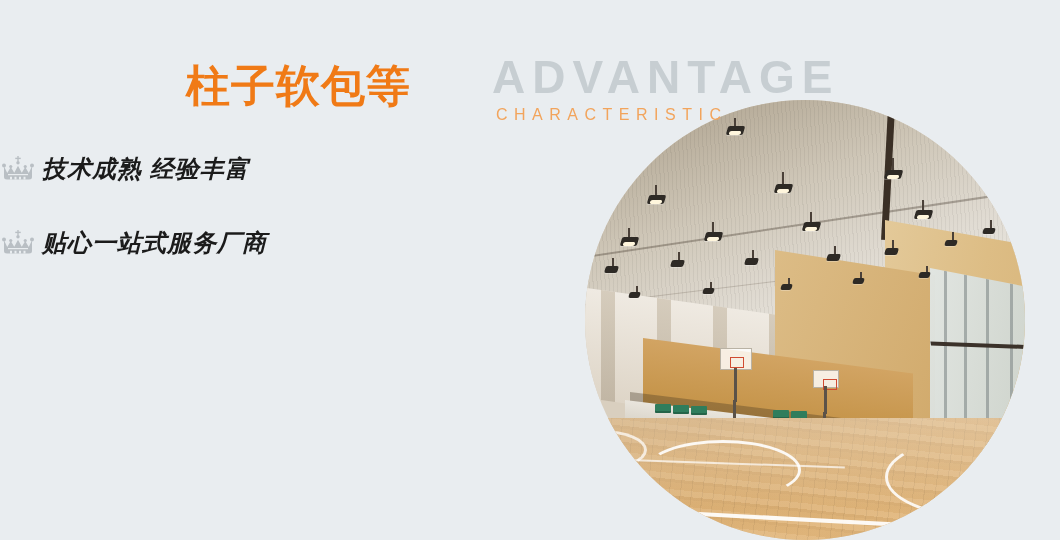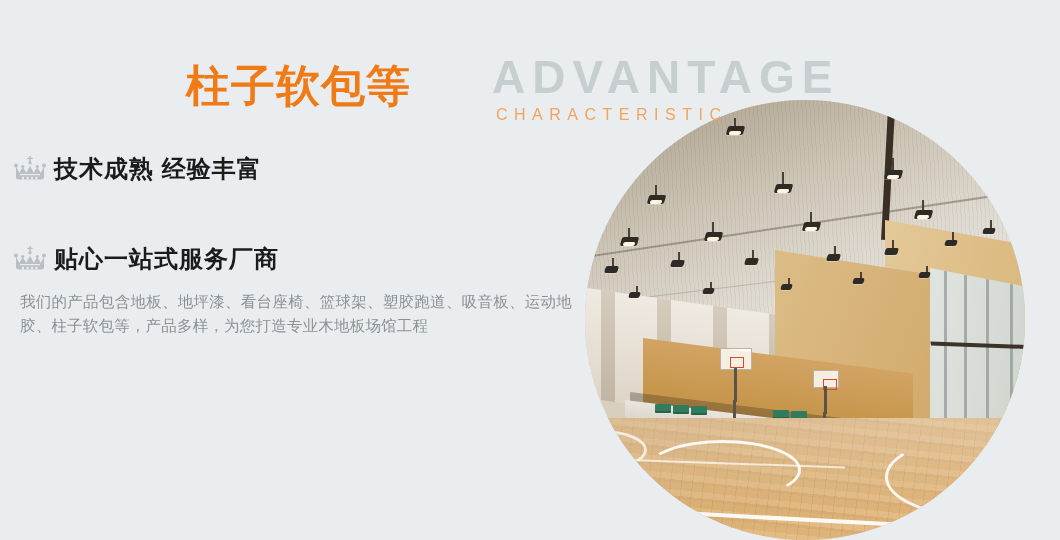--- a/index.html
+++ b/index.html
@@ -57,28 +57,29 @@
     color: #f2a45c;
     letter-spacing: 6.5px;
     line-height: 1;
     white-space: nowrap;
     z-index: 2;
   }
 
   
   .left-col {
     position: absolute;
-    left: 12px;
+    left: 0;
     top: 150px;
     width: 580px;
+    font-style: italic;
   }
   .feature {
     position: relative;
   }
-  .feature + .feature { margin-top: 52px; }
+  .feature + .feature { margin-top: 36px; }
 
   .feature-head {
     display: flex;
     align-items: center;
     height: 38px;
     padding-left: 2px;
   }
   .crown-icon {
     width: 32px;
     height: 26px;
@@ -374,21 +375,20 @@
           <g fill="#e9edf0">
             <rect x="12" y="36" width="40" height="2.4"></rect>
             <rect x="16" y="41.5" width="4" height="5.5"></rect>
             <rect x="25" y="41.5" width="4" height="5.5"></rect>
             <rect x="34" y="41.5" width="4" height="5.5"></rect>
             <rect x="43" y="41.5" width="4" height="5.5"></rect>
           </g>
         </svg>
         <div class="feature-title">贴心一站式服务厂商</div>
       </div>
-      <div class="feature-body">我们的产品包含地板、地坪漆、看台座椅、篮球架、塑胶跑道、吸音板、运动地胶、柱子软包等，产品多样，为您打造专业木地板场馆工程</div>
     </div>
 
   </div>
 
   <div class="photo-circle">
     <div class="gym">
 
       <div class="ceiling"></div>
       <div class="ceiling-band"></div>
       <div class="ceiling-band2"></div>

